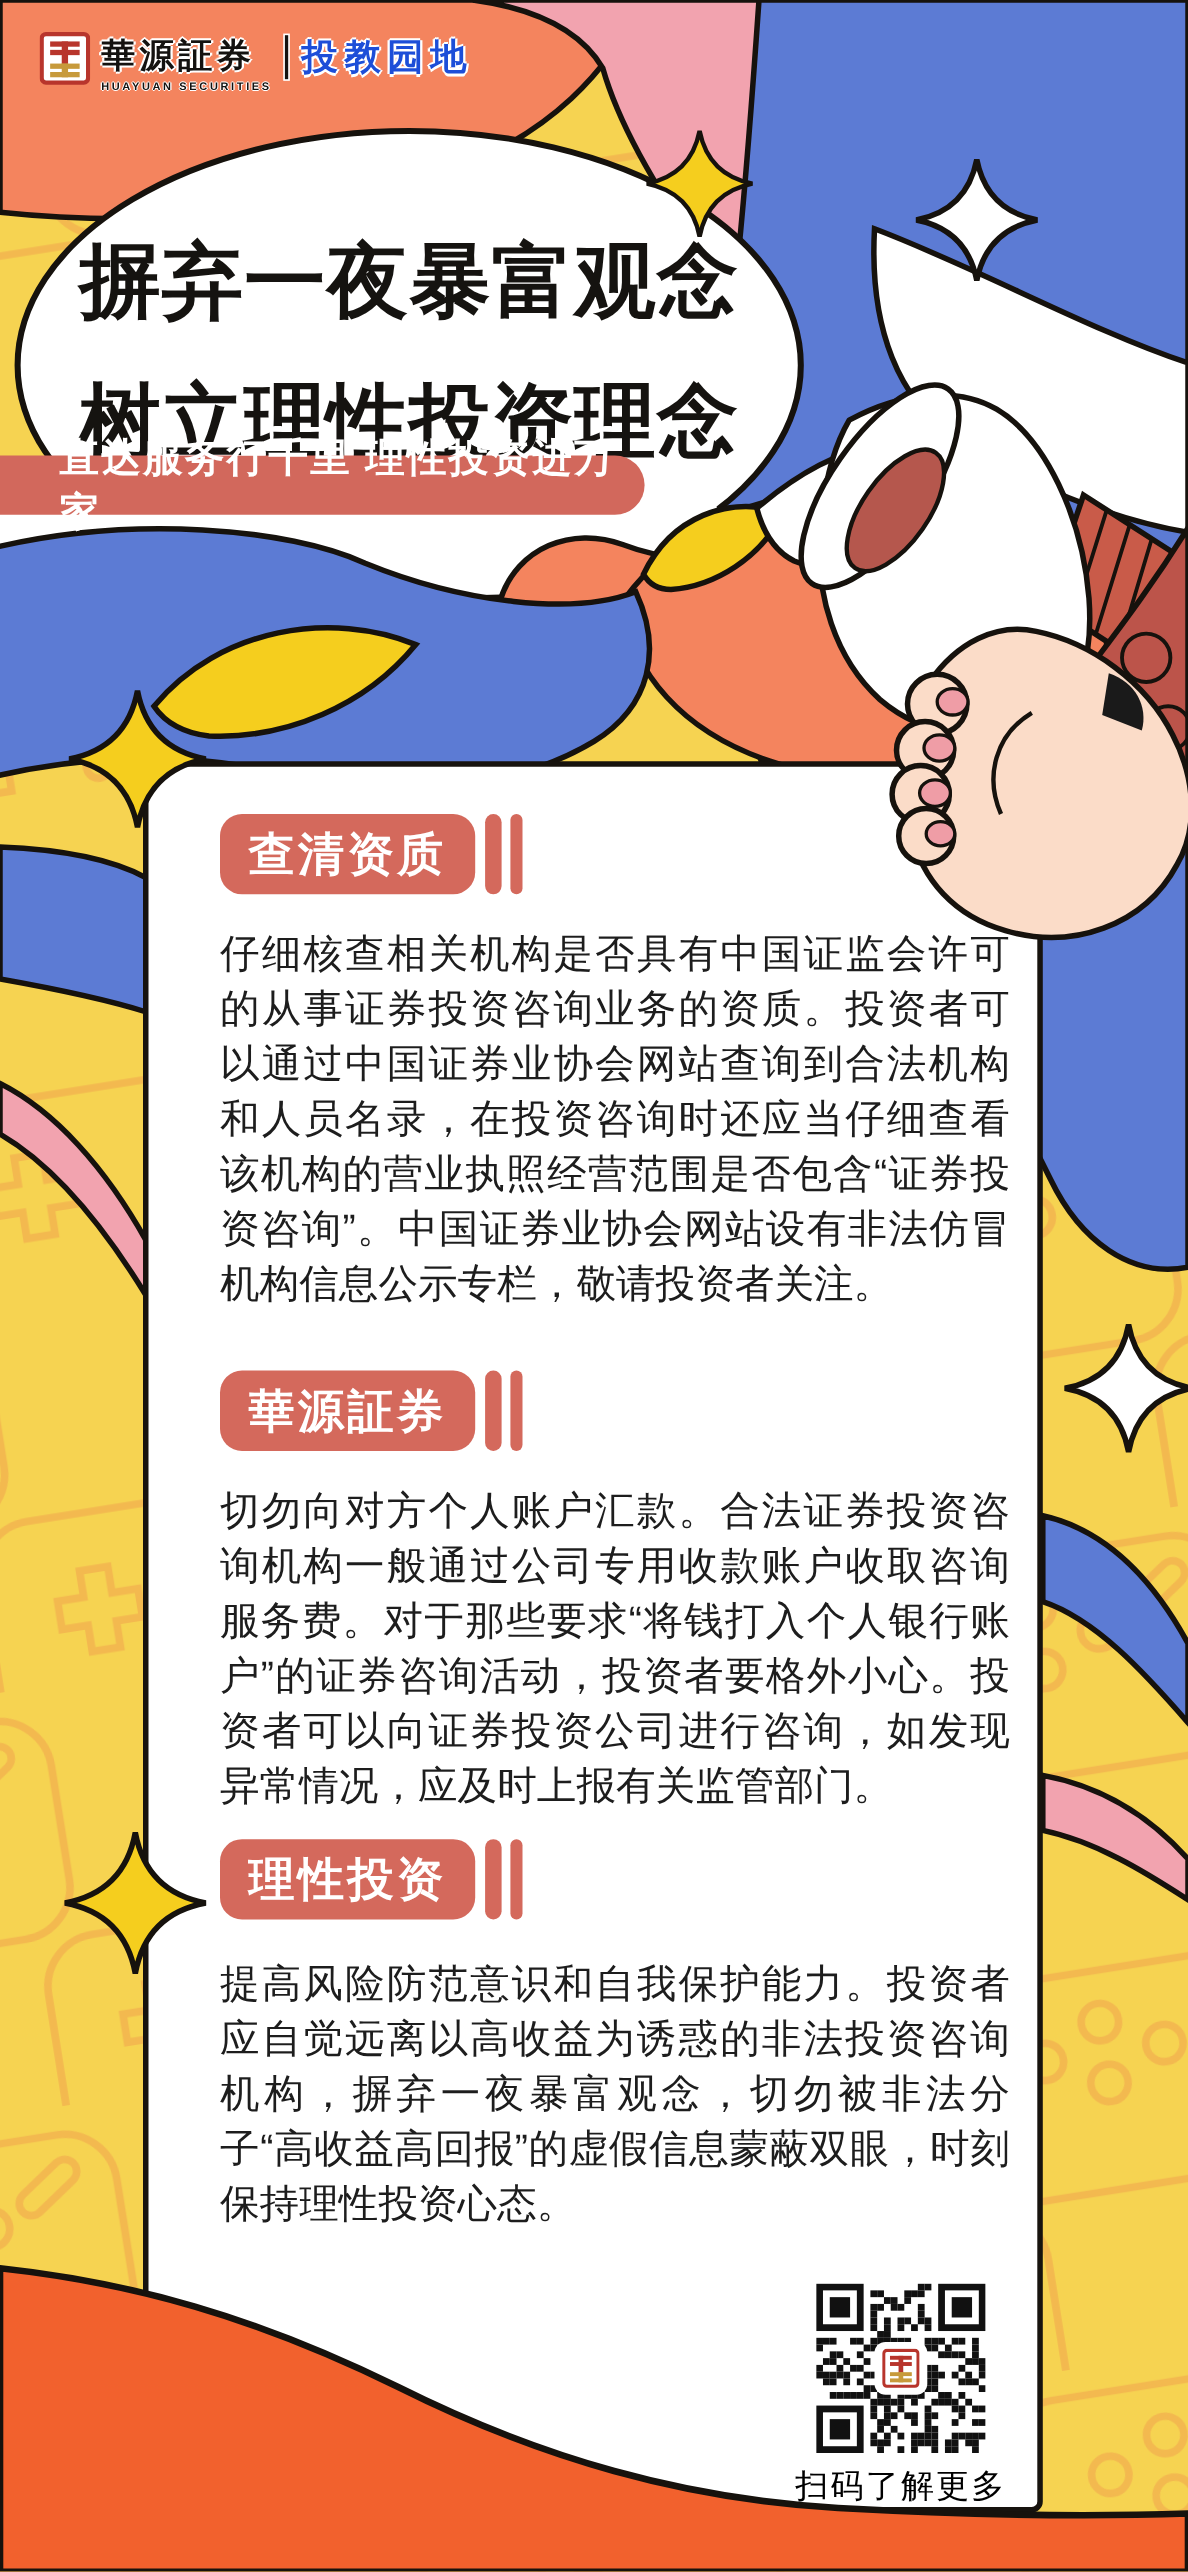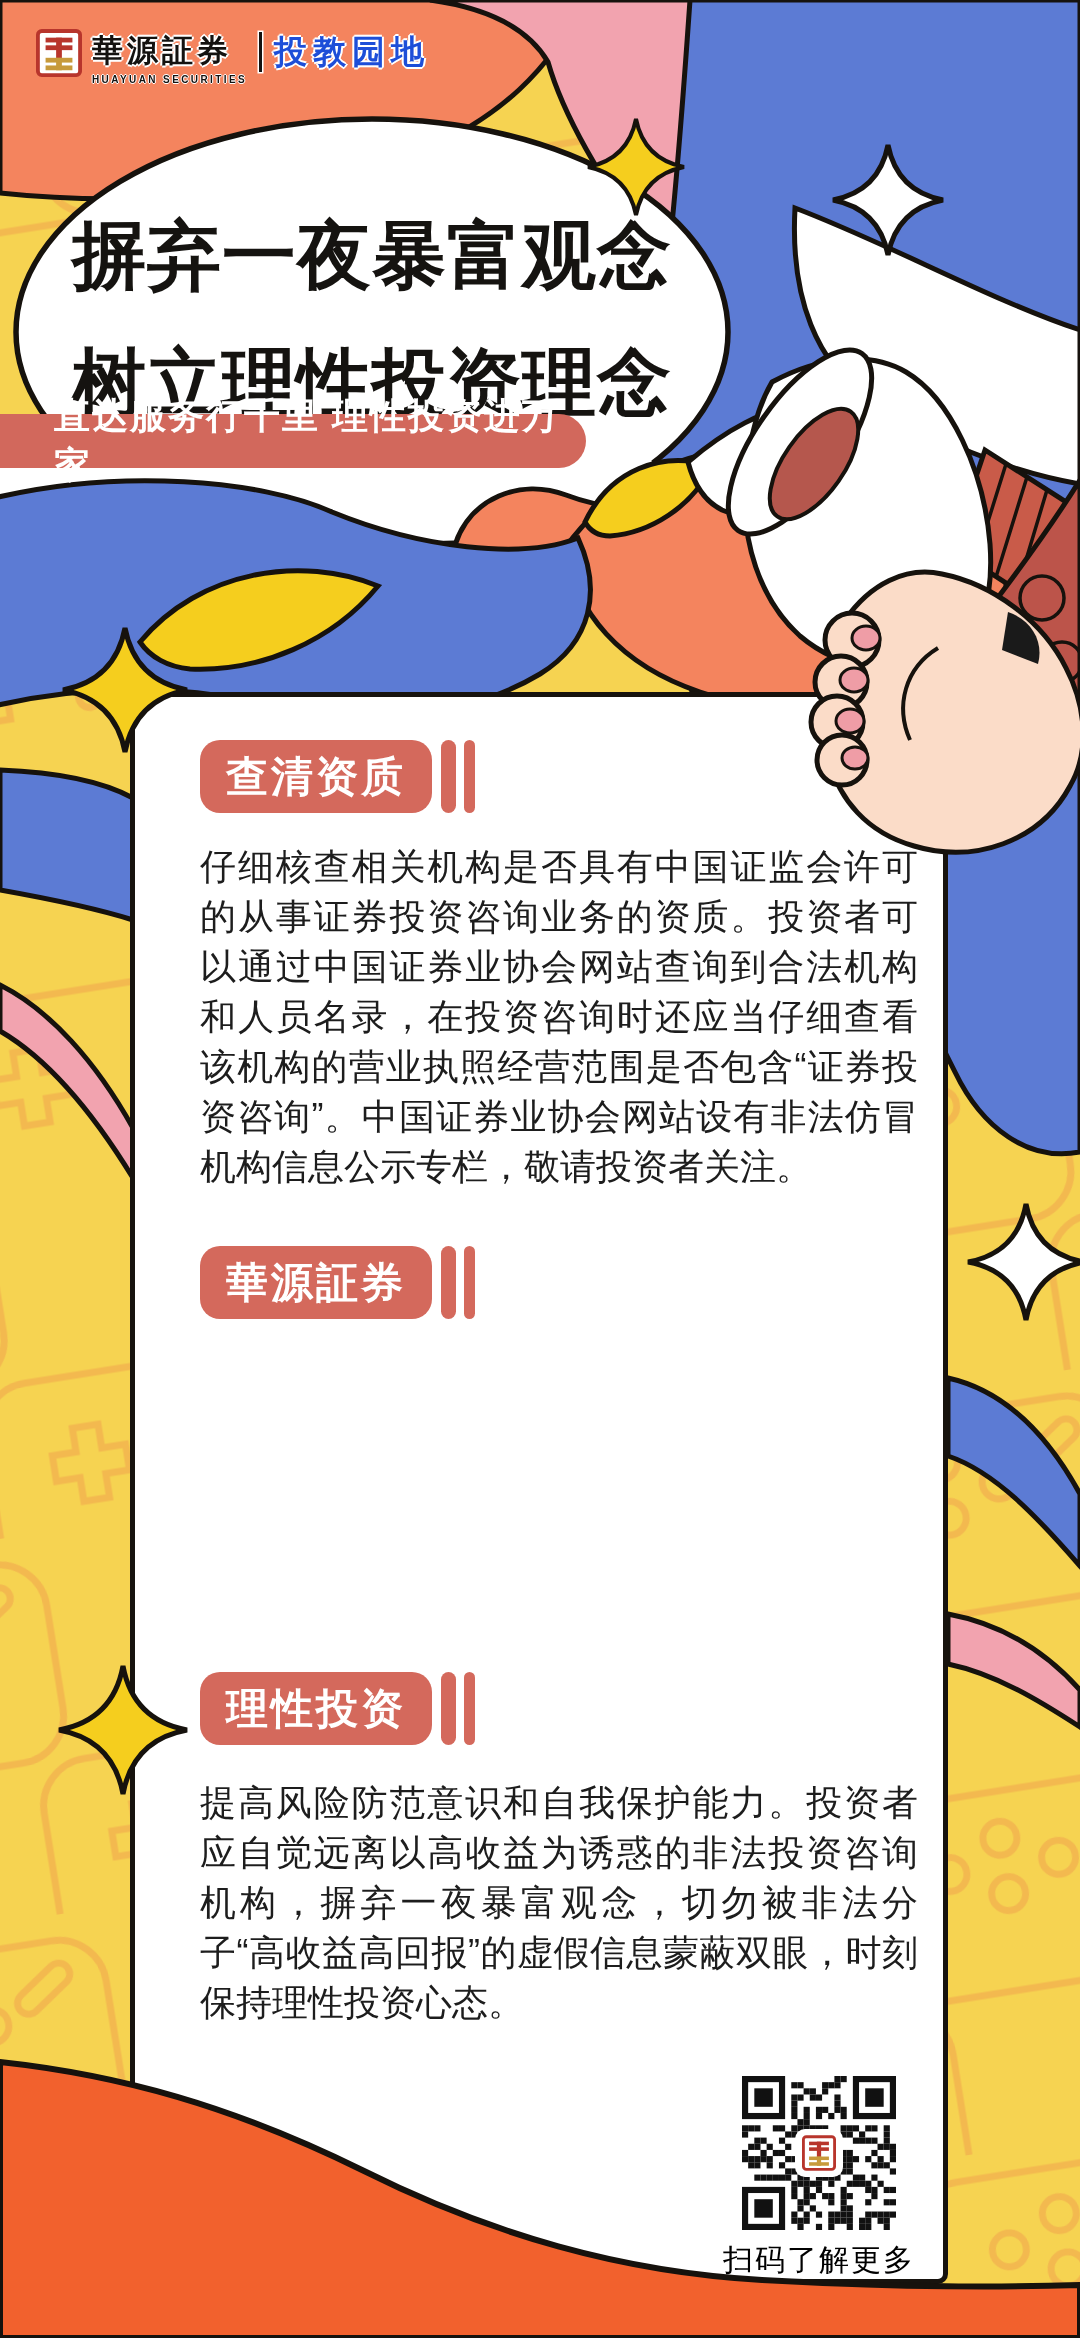--- a/index.html
+++ b/index.html
@@ -138,20 +138,21 @@
     <div class="badge-bar1"></div>
     <div class="badge-bar2"></div>
   </div>
   <div class="abs para" style="left:200px;top:842px;">仔细核查相关机构是否具有中国证监会许可的从事证券投资咨询业务的资质。投资者可以通过中国证券业协会网站查询到合法机构和人员名录，在投资咨询时还应当仔细查看该机构的营业执照经营范围是否包含“证券投资咨询”。中国证券业协会网站设有非法仿冒机构信息公示专栏，敬请投资者关注。</div>
 
   <div class="abs badge-row" style="left:200px;top:1246px;">
     <div class="badge">華源証券</div>
     <div class="badge-bar1"></div>
     <div class="badge-bar2"></div>
   </div>
+  <div class="abs para" style="left:200px;top:1348px;">切勿向对方个人账户汇款。合法证券投资咨询机构一般通过公司专用收款账户收取咨询服务费。对于那些要求“将钱打入个人银行账户”的证券咨询活动，投资者要格外小心。投资者可以向证券投资公司进行咨询，如发现异常情况，应及时上报有关监管部门。</div>
 
   <div class="abs badge-row" style="left:200px;top:1672px;">
     <div class="badge">理性投资</div>
     <div class="badge-bar1"></div>
     <div class="badge-bar2"></div>
   </div>
   <div class="abs para" style="left:200px;top:1778px;">提高风险防范意识和自我保护能力。投资者应自觉远离以高收益为诱惑的非法投资咨询机构，摒弃一夜暴富观念，切勿被非法分子“高收益高回报”的虚假信息蒙蔽双眼，时刻保持理性投资心态。</div>
 
   <div class="abs qr-wrap">
     <svg id="qr-svg" width="154" height="154" viewBox="0 0 154 154">

